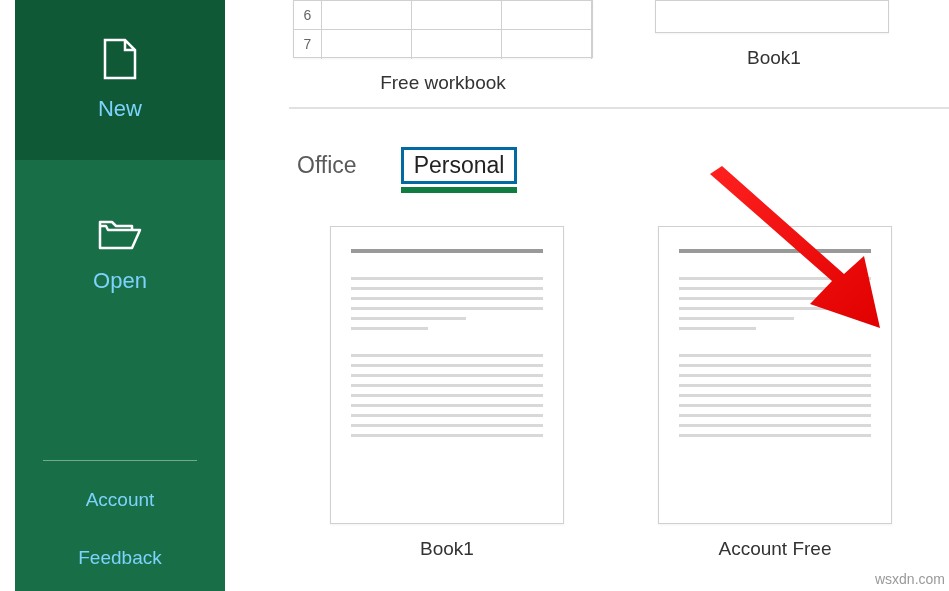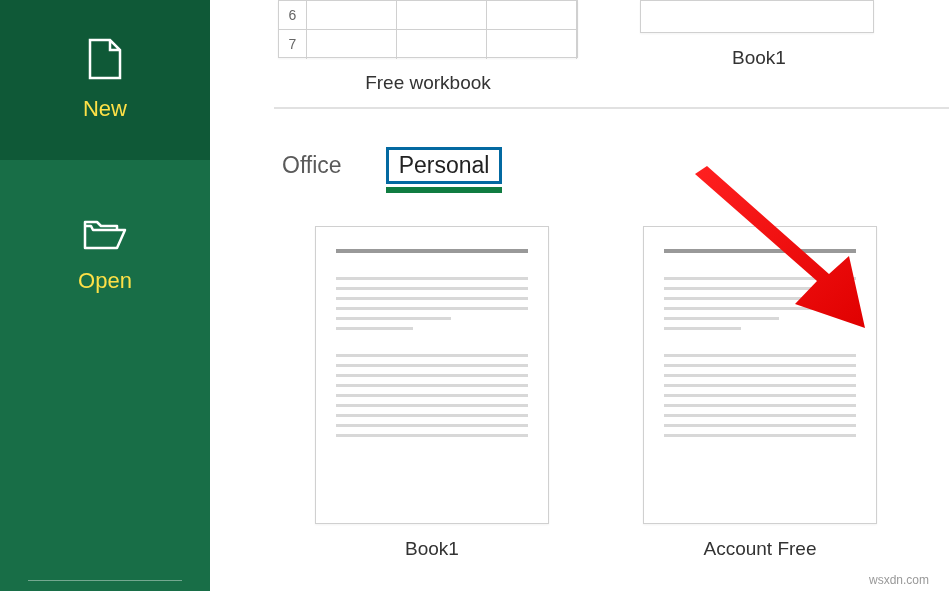--- a/index.html
+++ b/index.html
@@ -15,21 +15,22 @@
       display: flex;
       background: #fff;
       position: relative;
     }
     .sidebar {
       width: 210px;
       height: 100%;
       background: #186e47;
       display: flex;
       flex-direction: column;
-      color: #fde047;
+      color: #7dd3fc;
+      margin-left: 15px;
     }
     .sidebar-main {
       flex: 1;
     }
     .sidebar-item {
       display: flex;
       flex-direction: column;
       align-items: center;
       justify-content: center;
       cursor: pointer;
@@ -186,23 +187,23 @@
     .arrow-overlay {
       position: absolute;
       left: 467px;
       top: 166px;
       width: 210px;
       height: 180px;
       pointer-events: none;
     }
     .watermark {
       position: absolute;
-      right: 20px;
+      right: 4px;
       bottom: 4px;
-      font-size: 12px;
+      font-size: 14px;
       color: #999;
       font-family: Arial, sans-serif;
     }
     .new-icon svg, .open-icon svg {
       display: block;
     }
   </style>
 </head>
 <body>
 
@@ -219,20 +220,24 @@
     <div class="sidebar-item sidebar-open">
       <span class="open-icon">
         <svg width="44" height="34" viewBox="0 0 44 34">
           <path d="M2 8 L2 30 L34 30 L42 12 L10 12 L8 8 Z M2 8 L2 4 L14 4 L18 8 L34 8 L34 12" fill="none" stroke="#fff" stroke-width="2.5" stroke-linejoin="round"></path>
         </svg>
       </span>
       <span class="sidebar-label">Open</span>
     </div>
   </div>
   <div class="sidebar-divider"></div>
+  <div class="sidebar-bottom">
+    <div class="sidebar-link">Account</div>
+    <div class="sidebar-link">Feedback</div>
+  </div>
 </div>
 
 <div class="main">
   <div class="top-row">
     <div class="template-block">
       <div class="blank-wb-preview">
         <div class="grid-cell-row">
           <div class="grid-rownum">6</div>
           <div class="grid-cell"></div>
           <div class="grid-cell"></div>

